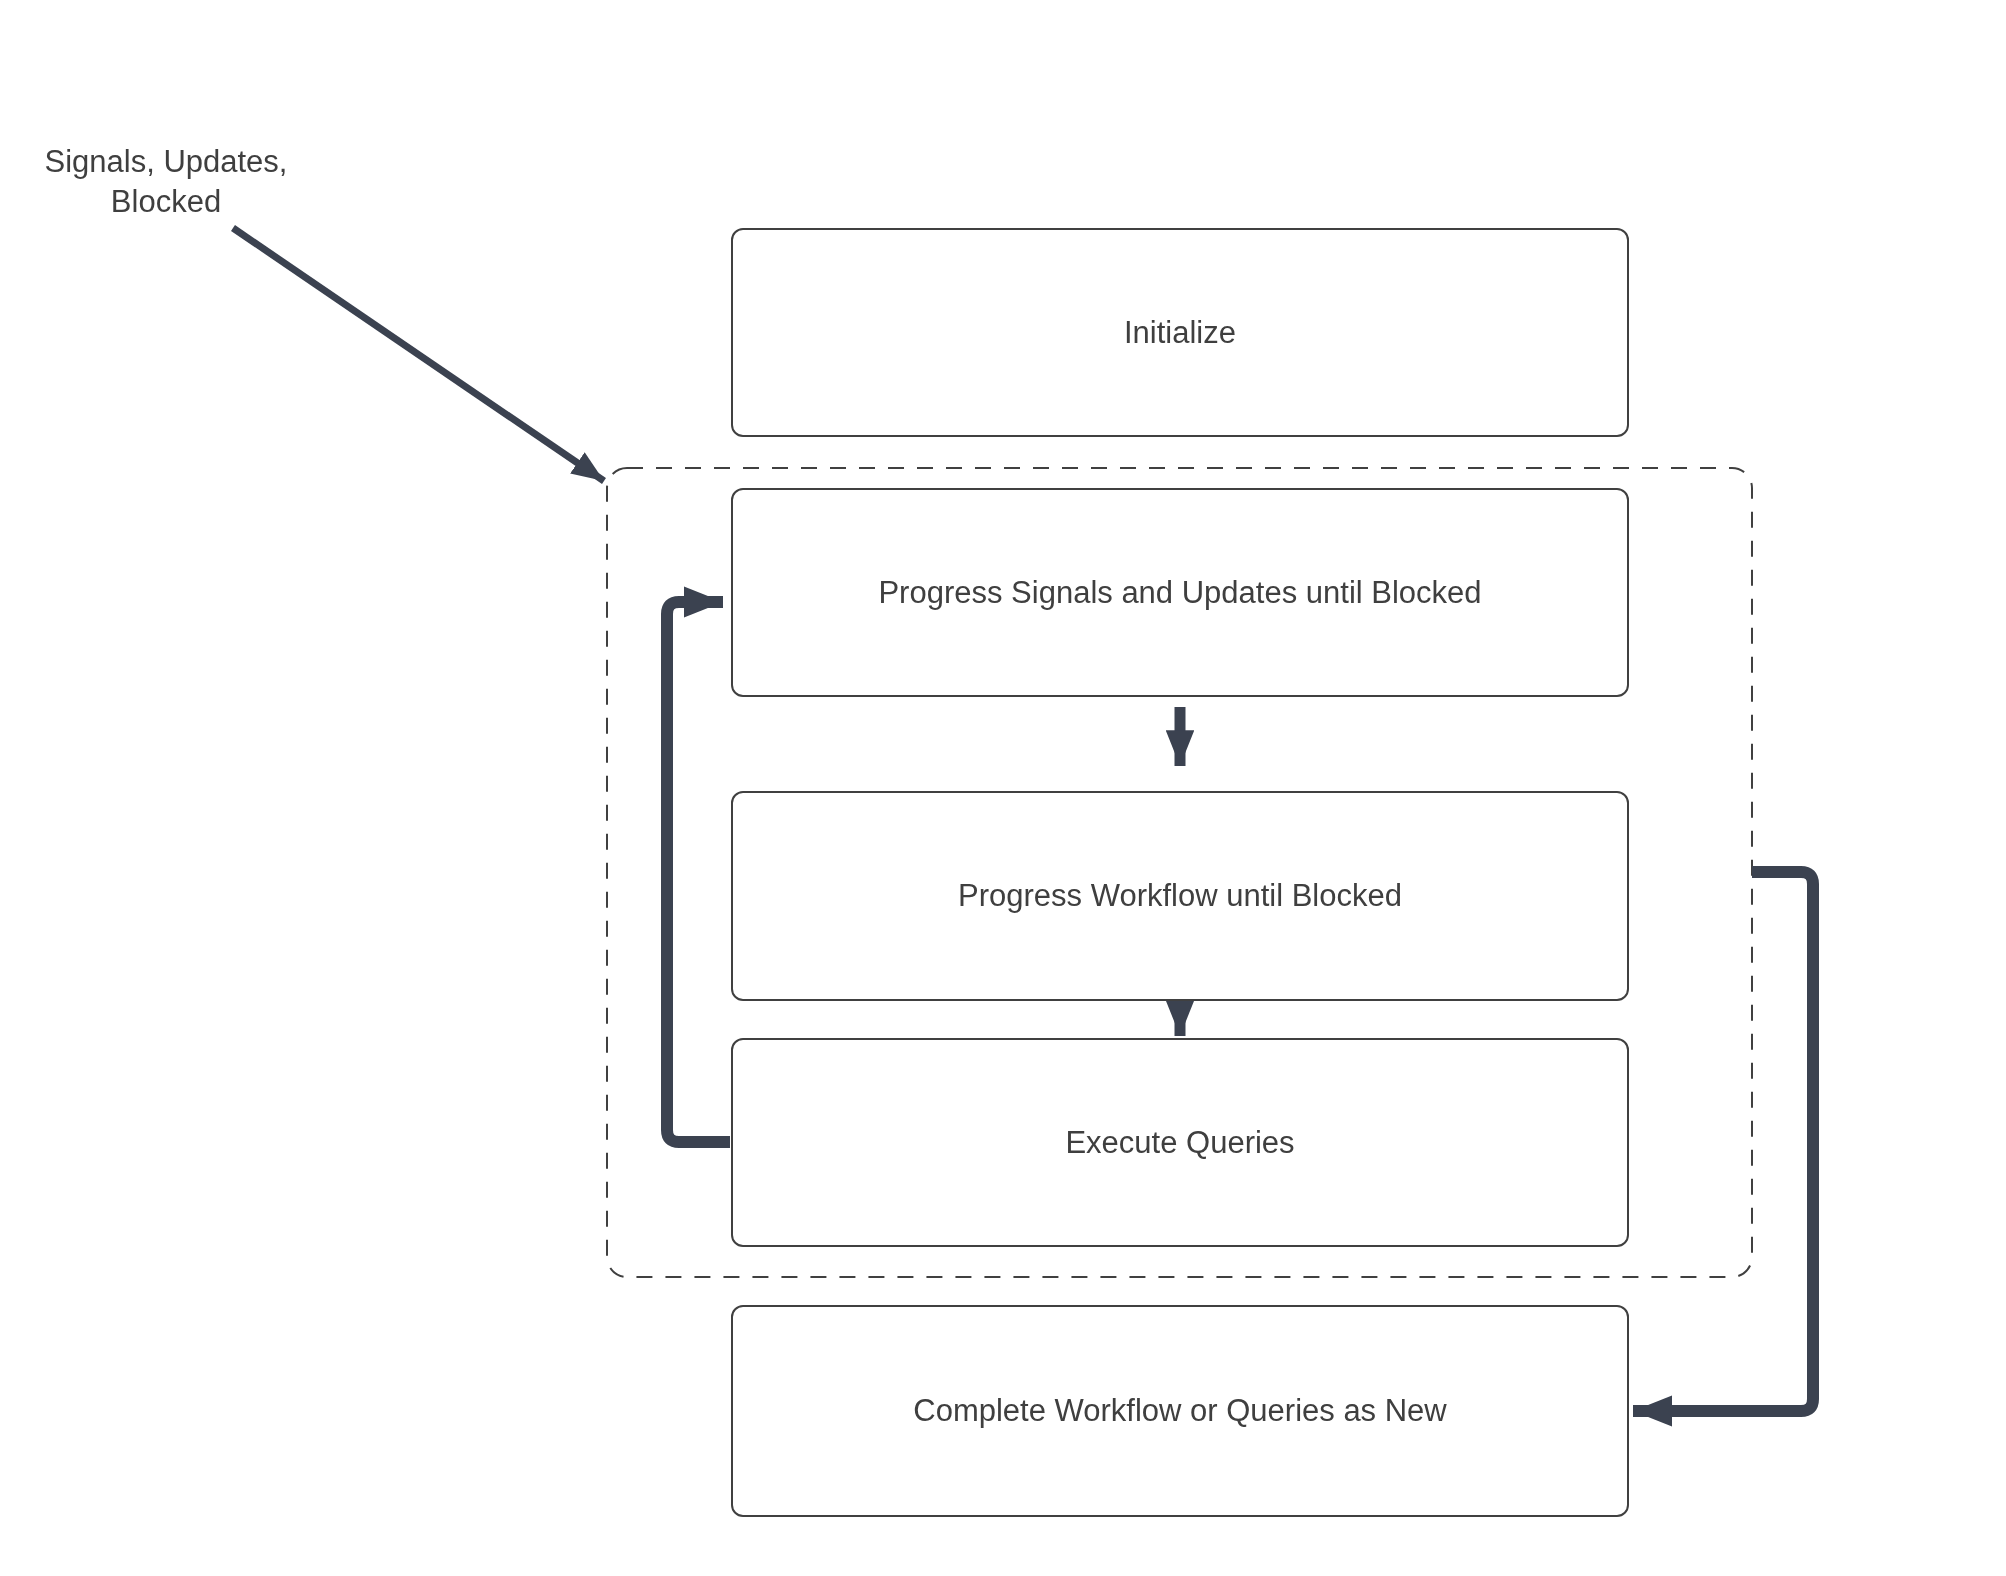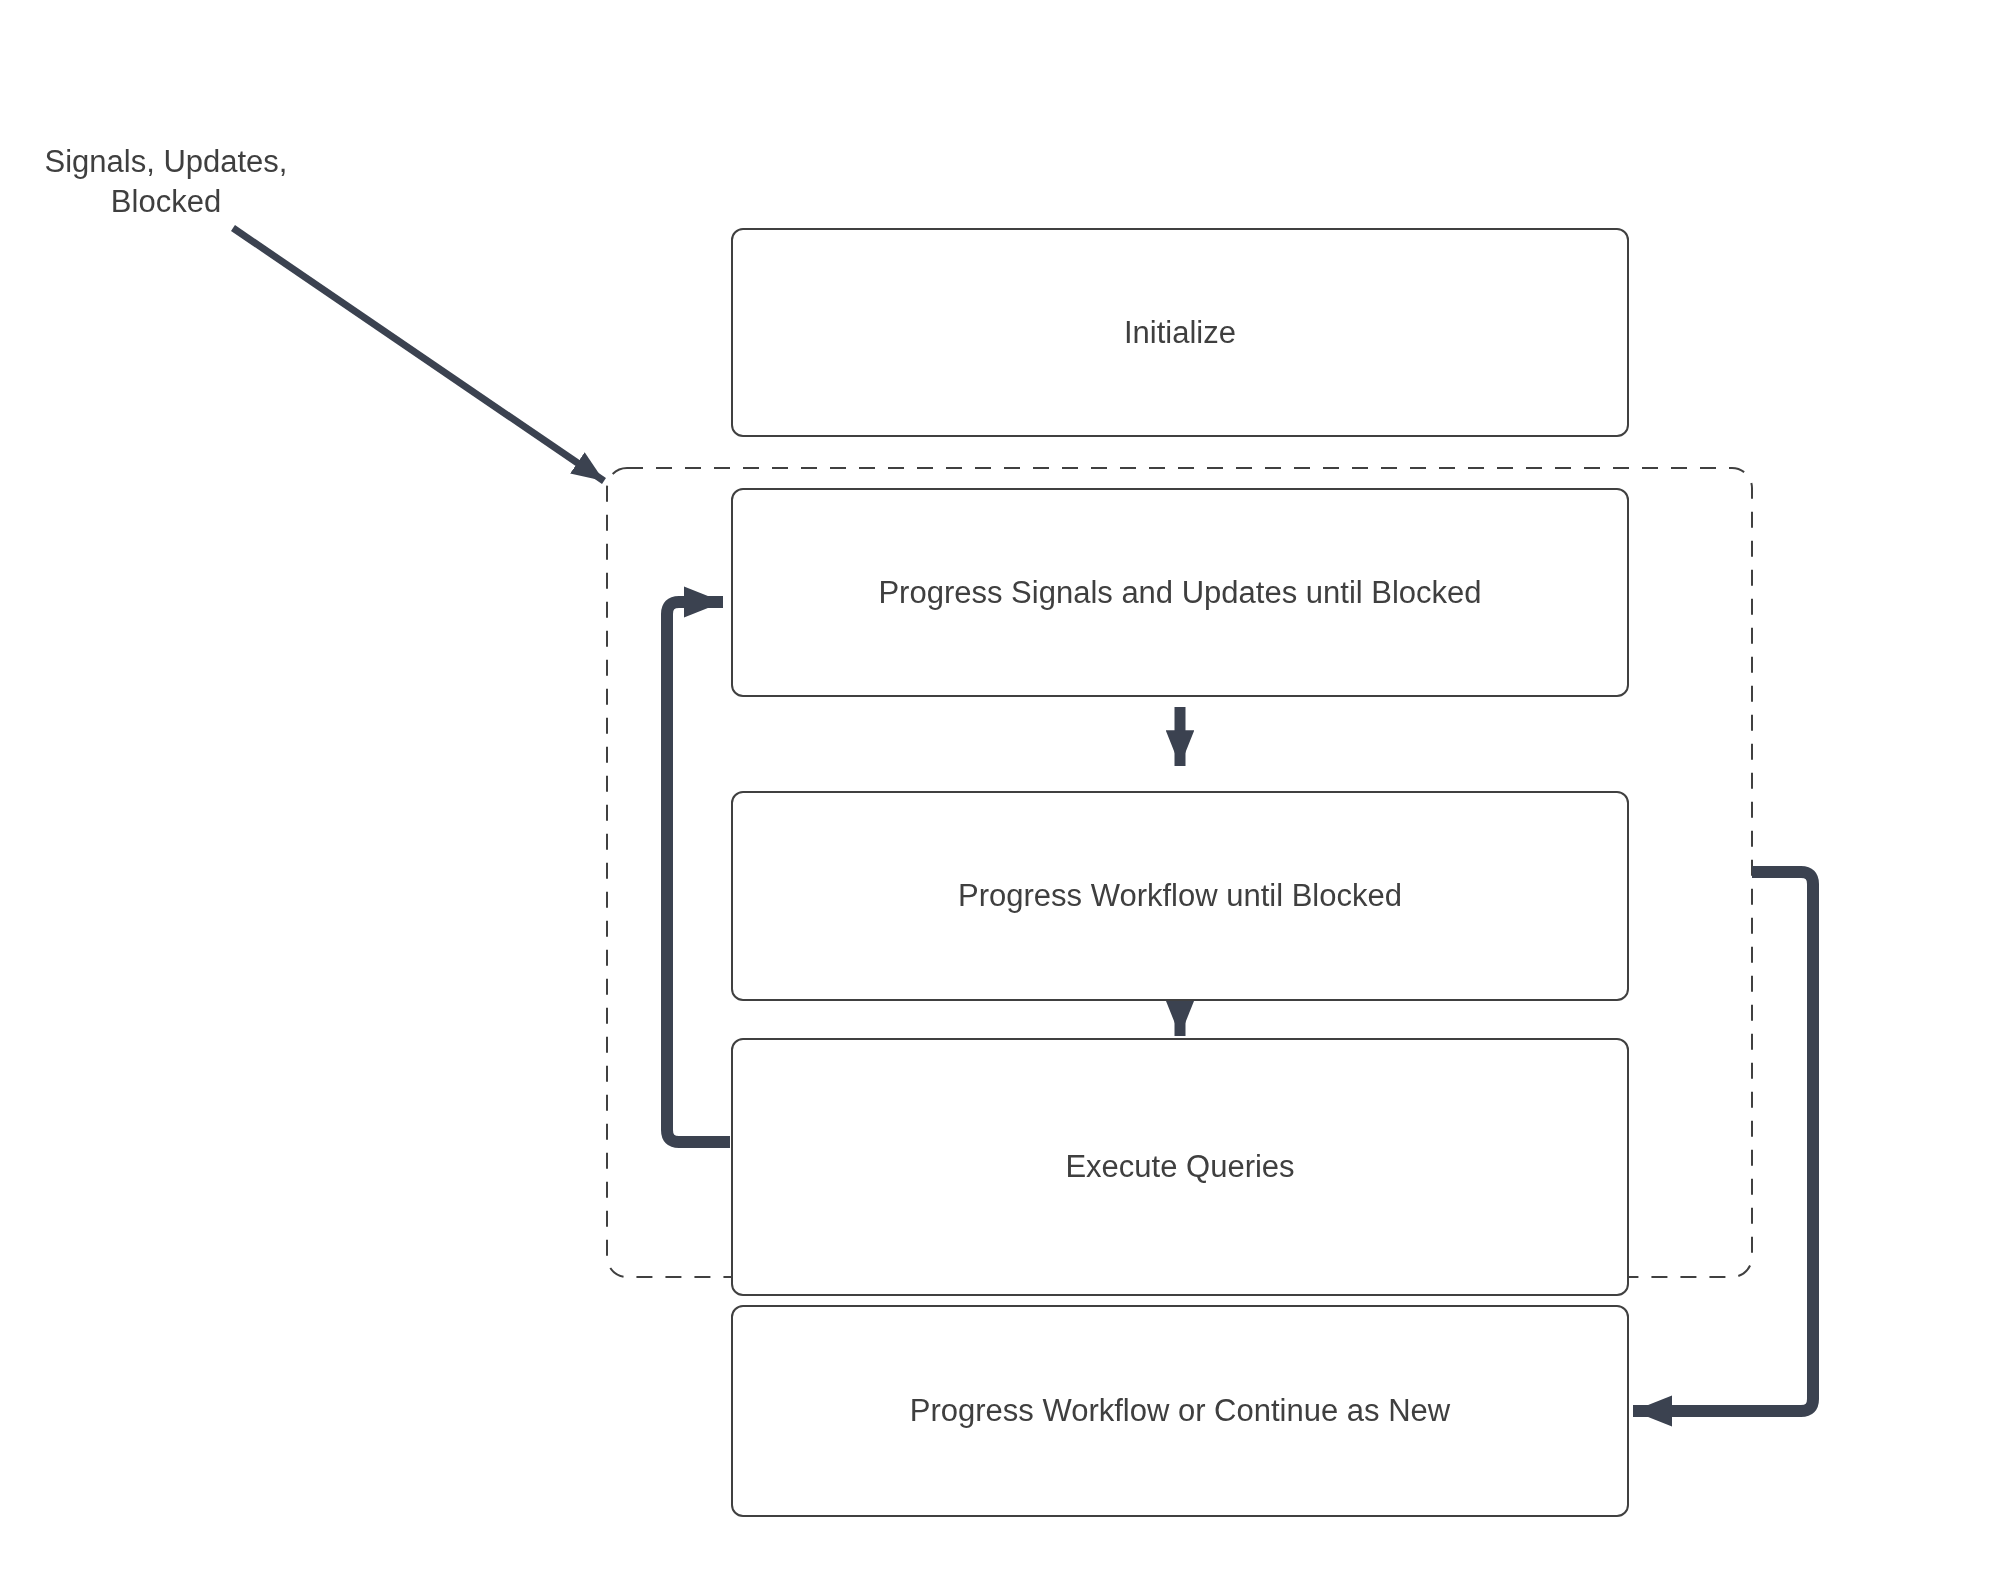--- a/index.html
+++ b/index.html
@@ -58,21 +58,21 @@
     align-items: center;
     justify-content: center;
     font-size: 31px;
     color: var(--box_text);
     text-align: center;
     z-index: 2;
   }
   #node-initialize        { top: 228px;  height: 209px; }
   #node-progress-signals  { top: 488px;  height: 209px; }
   #node-progress-workflow { top: 791px;  height: 210px; }
-  #node-execute-queries   { top: 1038px; height: 258px; text-align: center; }
+  #node-execute-queries   { top: 1038px; height: 209px; text-align: center; }
   #node-complete          { top: 1305px; height: 212px; }
 
   .connector {
     stroke: var(--connector);
     fill: none;
     stroke-linecap: butt;
   }
   .connector.thin  { stroke-width: 7px; }
   .connector.thick { stroke-width: 11px; }
   .connector.loop  { stroke-width: 12px; }
@@ -119,15 +119,15 @@
   </svg>
 
   <div class="node" id="node-initialize">Initialize</div>
 
   <div class="node" id="node-progress-signals">Progress Signals and Updates until Blocked</div>
 
   <div class="node" id="node-progress-workflow">Progress Workflow until Blocked</div>
 
   <div class="node" id="node-execute-queries">Execute Queries</div>
 
-  <div class="node" id="node-complete">Progress Workflow or Continue as New</div>
+  <div class="node" id="node-complete">Complete Workflow or Queries as New</div>
 
 </div>
 
 </body></html>

